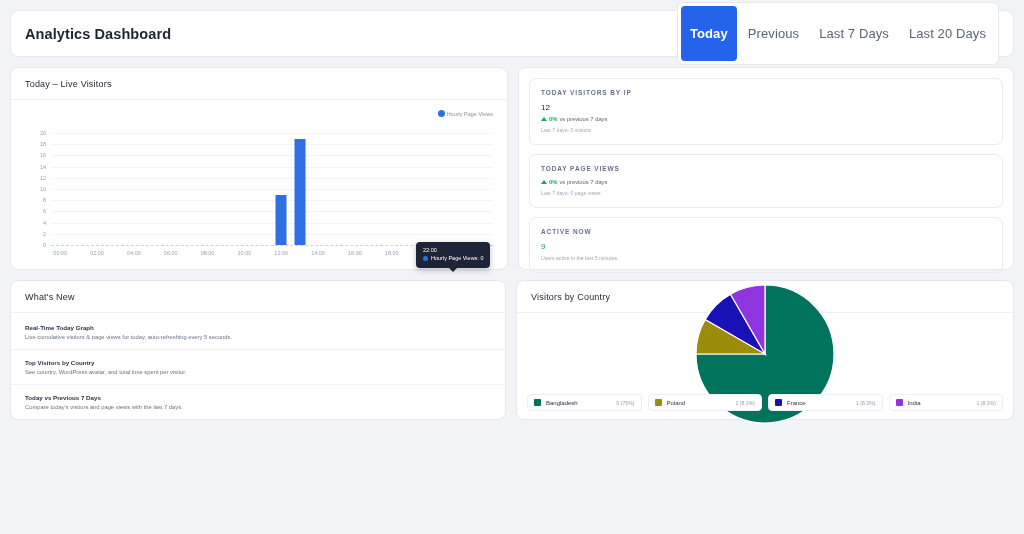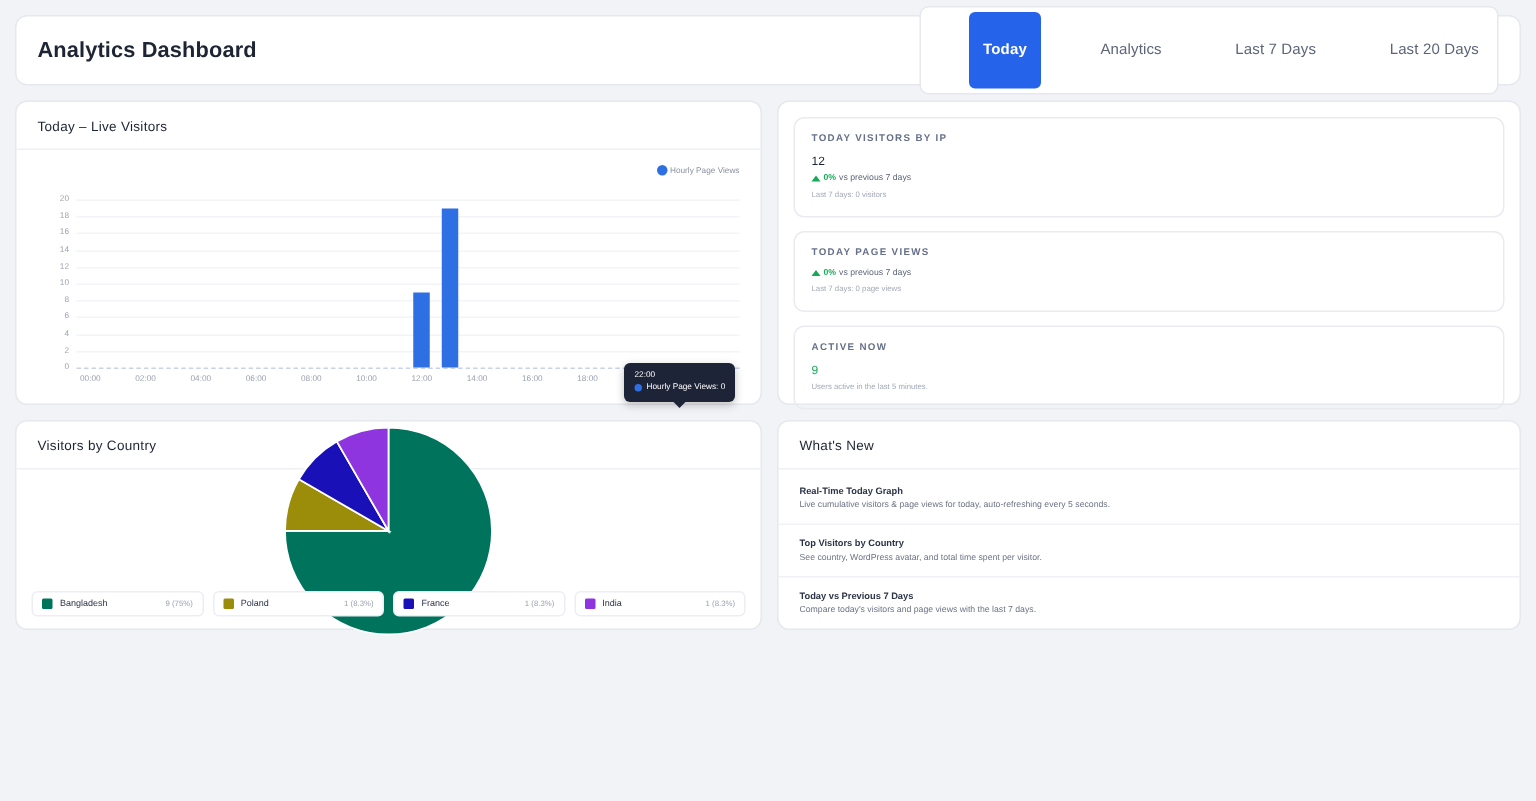--- a/index.html
+++ b/index.html
@@ -25,23 +25,23 @@
     padding: 0 14px;
     flex: 0 0 auto;
   }
   .header-title { font-size: 14.5px; font-weight: bold; color: #1d2433; letter-spacing: .1px; }
   .tabs {
     display: flex; align-items: center; gap: 2px;
     border: 1px solid #e6e8ee; border-radius: 6px;
     padding: 3px; background: #fff;
   }
   .tab {
-    font-size: 10px; color: #5b6478;
+    font-size: 13px; color: #5b6478;
     padding: 20px 9px; border-radius: 4px; cursor: pointer;
-    white-space: nowrap; letter-spacing: .1px; margin-left: 29px;
+    white-space: nowrap; letter-spacing: .1px;
   }
   .tab.active { background: #2563eb; color: #ffffff; font-weight: bold; }
 
   
   .row { display: flex; gap: 10px; }
   .row-top { height: 203px; }
   .row-bottom { height: 234px; }
   .col-left { width: 498px; flex: 0 0 498px; display: flex; flex-direction: column; }
   .col-right { flex: 1 1 auto; display: flex; flex-direction: column; }
 
@@ -149,21 +149,21 @@
 </style>
 </head>
 <body>
 
 <div class="page">
 
   <div class="card header">
     <div class="header-title">Analytics Dashboard</div>
     <div class="tabs" id="tabs">
         <div class="tab active">Today</div>
-        <div class="tab">Analytics</div>
+        <div class="tab">Previous</div>
         <div class="tab">Last 7 Days</div>
         <div class="tab">Last 20 Days</div>
       </div>
   </div>
 
   <div class="row row-top">
 
     <div class="card col-left">
       <div class="panel-title">Today – Live Visitors</div>
       <div class="chart-body">
@@ -244,20 +244,38 @@
             <div class="stat-label">ACTIVE NOW</div>
             <div class="stat-value green">9</div>
             <div class="stat-sub">Users active in the last 5 minutes.</div>
           </div>
         </div>
     </div>
   </div>
 
   <div class="row row-bottom">
 
+    <div class="card col-right">
+      <div class="panel-title">What's New</div>
+      <div class="wn-list" id="wn-list">
+          <div class="wn-item">
+            <div class="wn-title">Real-Time Today Graph</div>
+            <div class="wn-desc">Live cumulative visitors &amp; page views for today, auto-refreshing every 5 seconds.</div>
+          </div>
+          <div class="wn-item">
+            <div class="wn-title">Top Visitors by Country</div>
+            <div class="wn-desc">See country, WordPress avatar, and total time spent per visitor.</div>
+          </div>
+          <div class="wn-item">
+            <div class="wn-title">Today vs Previous 7 Days</div>
+            <div class="wn-desc">Compare today's visitors and page views with the last 7 days.</div>
+          </div>
+        </div>
+    </div>
+
     <div class="card col-left">
       <div class="panel-title">Visitors by Country</div>
       <div class="pie-body">
         <div class="pie-holder">
           <svg width="140" height="140" viewBox="0 0 140 140" id="pie-svg">
               <path d="M 70 70 L 70 1 A 69 69 0 1 1 1 70.00000000000001 Z" fill="#00735c" stroke="#ffffff" stroke-width="1.2"></path>
               <path d="M 70 70 L 1 70.00000000000001 A 69 69 0 0 1 10.244247138873739 35.49999999999999 Z" fill="#9b8c0a" stroke="#ffffff" stroke-width="1.2"></path>
               <path d="M 70 70 L 10.244247138873739 35.49999999999999 A 69 69 0 0 1 35.49999999999997 10.244247138873753 Z" fill="#1a10b8" stroke="#ffffff" stroke-width="1.2"></path>
               <path d="M 70 70 L 35.49999999999997 10.244247138873753 A 69 69 0 0 1 69.99999999999999 1 Z" fill="#8f35e0" stroke="#ffffff" stroke-width="1.2"></path>
             </svg>
@@ -279,33 +297,15 @@
               <span class="pl-val">1 (8.3%)</span>
             </div>
             <div class="pl-item">
               <span class="pl-swatch" style="background: rgb(143, 53, 224);"></span>
               <span class="pl-name">India</span>
               <span class="pl-val">1 (8.3%)</span>
             </div>
           </div>
       </div>
     </div>
-
-    <div class="card col-right">
-      <div class="panel-title">What's New</div>
-      <div class="wn-list" id="wn-list">
-          <div class="wn-item">
-            <div class="wn-title">Real-Time Today Graph</div>
-            <div class="wn-desc">Live cumulative visitors &amp; page views for today, auto-refreshing every 5 seconds.</div>
-          </div>
-          <div class="wn-item">
-            <div class="wn-title">Top Visitors by Country</div>
-            <div class="wn-desc">See country, WordPress avatar, and total time spent per visitor.</div>
-          </div>
-          <div class="wn-item">
-            <div class="wn-title">Today vs Previous 7 Days</div>
-            <div class="wn-desc">Compare today's visitors and page views with the last 7 days.</div>
-          </div>
-        </div>
-    </div>
   </div>
 
 </div>
 
 </body></html>

